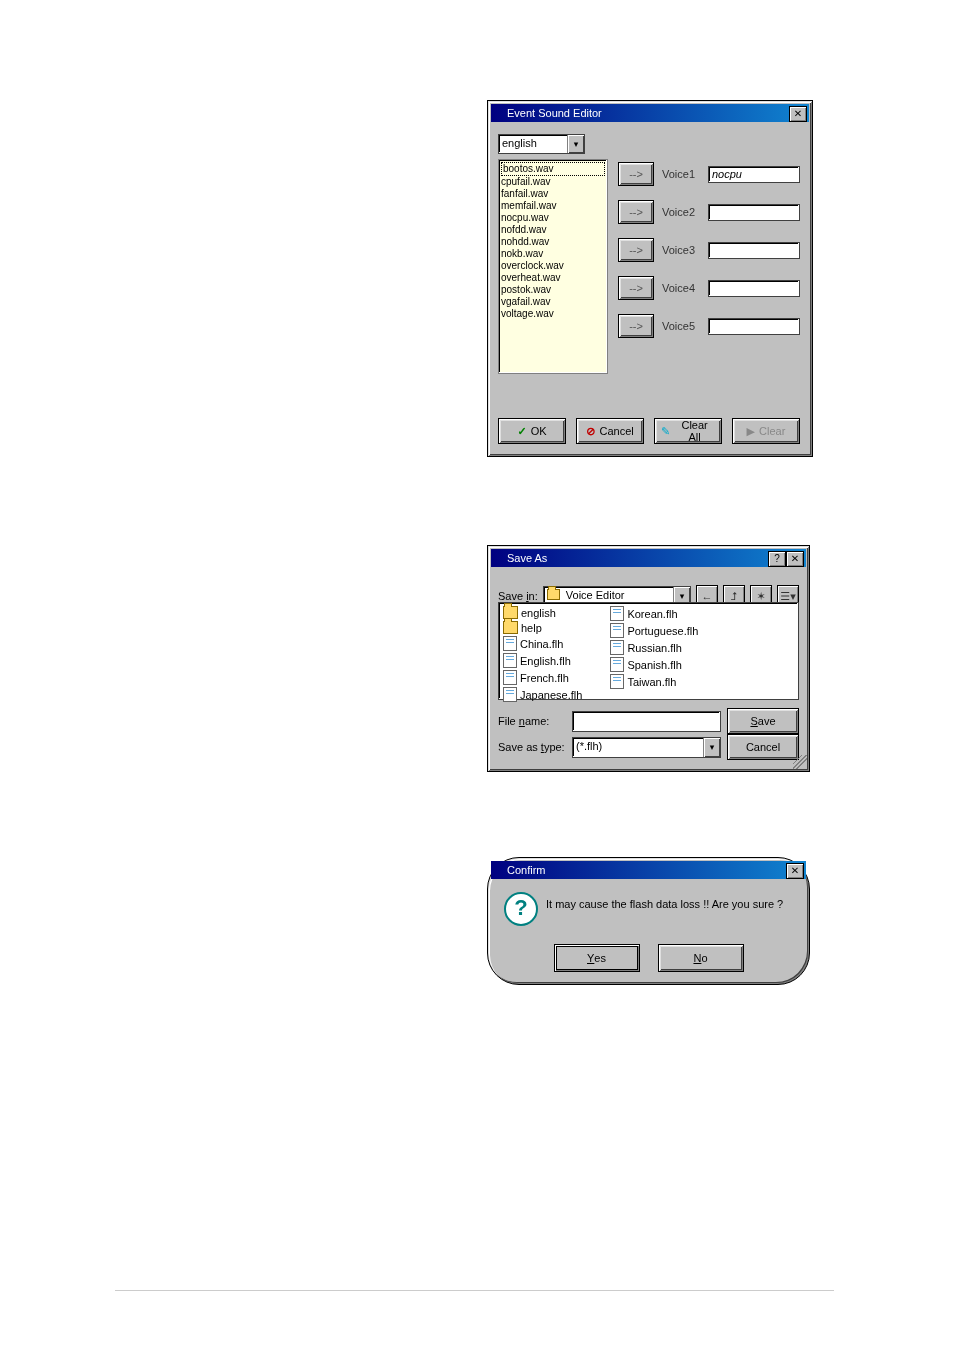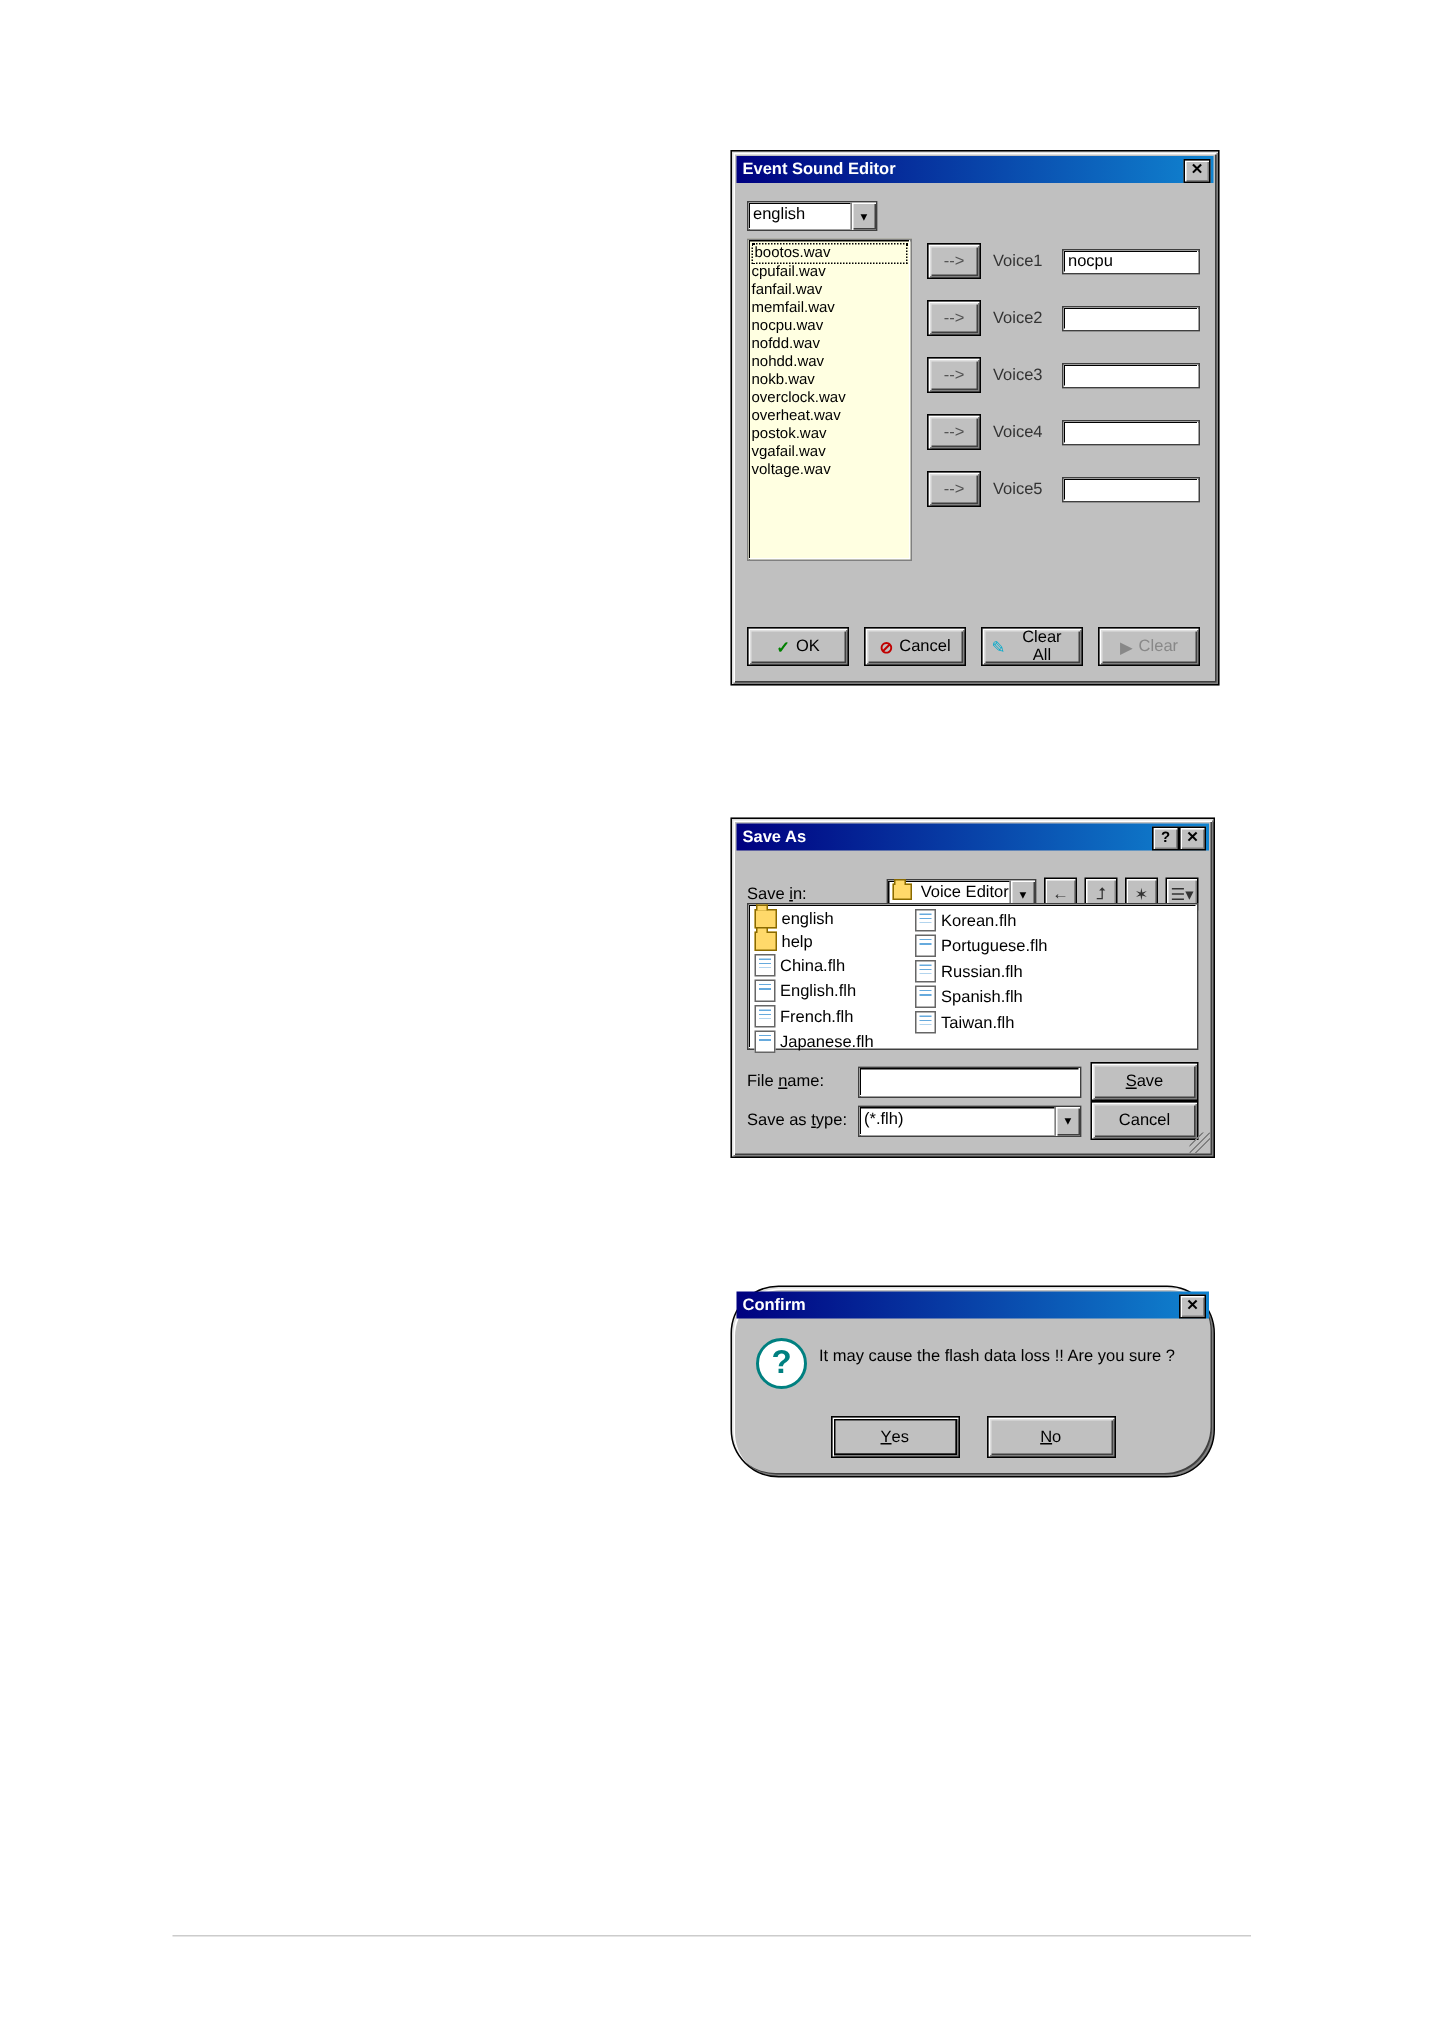--- a/index.html
+++ b/index.html
@@ -35,24 +35,24 @@
       inset -1px -1px 0 #808080,
       inset 2px 2px 0 #ffffff,
       inset -2px -2px 0 #404040;
   }
   .titlebar {
     position: relative;
     margin: 3px;
     height: 18px;
     background: linear-gradient(to right, #000080 0%, #1084d0 100%);
     color: #fff;
-    font-weight: bold;
+    font-weight: normal;
     font-size: 11px;
     line-height: 18px;
-    padding-left: 4px;
+    padding-left: 16px;
     display: flex;
     align-items: flex-end;
   }
   .titlebar .tb-buttons {
     position: absolute;
     right: 2px;
     top: 2px;
     display: flex;
     gap: 0;
   }
@@ -194,20 +194,21 @@
     width: 38px;
     font-size: 11px;
     color: #333;
   }
   .dlg1 .voice-row .vin {
     flex: 1;
     height: 17px;
     padding: 1px 3px;
     box-sizing: border-box;
     font-size: 11px;
+    font-style: italic;
   }
   .dlg1 .bottom-btns {
     position: absolute;
     left: 10px;
     right: 12px;
     bottom: 12px;
     display: flex;
     gap: 10px;
   }
   .dlg1 .bottom-btns .raise-btn {
@@ -230,21 +231,20 @@
     position: absolute;
     left: 10px; right: 10px; top: 32px;
     height: 36px;
     display: flex; align-items: center; gap: 5px;
   }
   .dlg2 .row-savein .label { white-space: nowrap; }
   .dlg2 .row-savein .savein-combo {
     position: relative;
     height: 19px;
     flex: 1;
-    margin-left: 48px;
   }
   .dlg2 .row-savein .savein-combo .fld-icon {
     width: 13px; height: 11px; display: inline-block;
     margin: 2px 3px 0 3px;
     background: #ffd96a;
     border: 1px solid #8a6a00;
     box-sizing: border-box;
     position: relative;
   }
   .dlg2 .row-savein .savein-combo .fld-icon::before {

